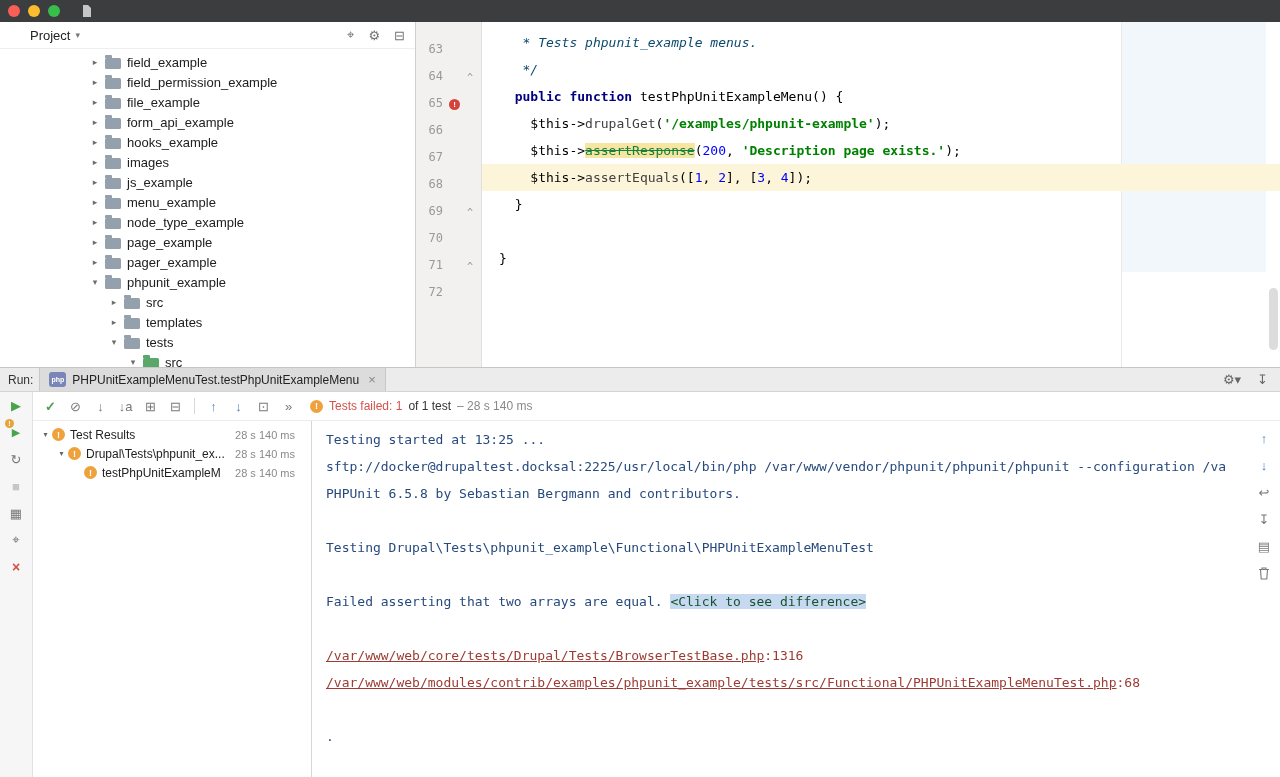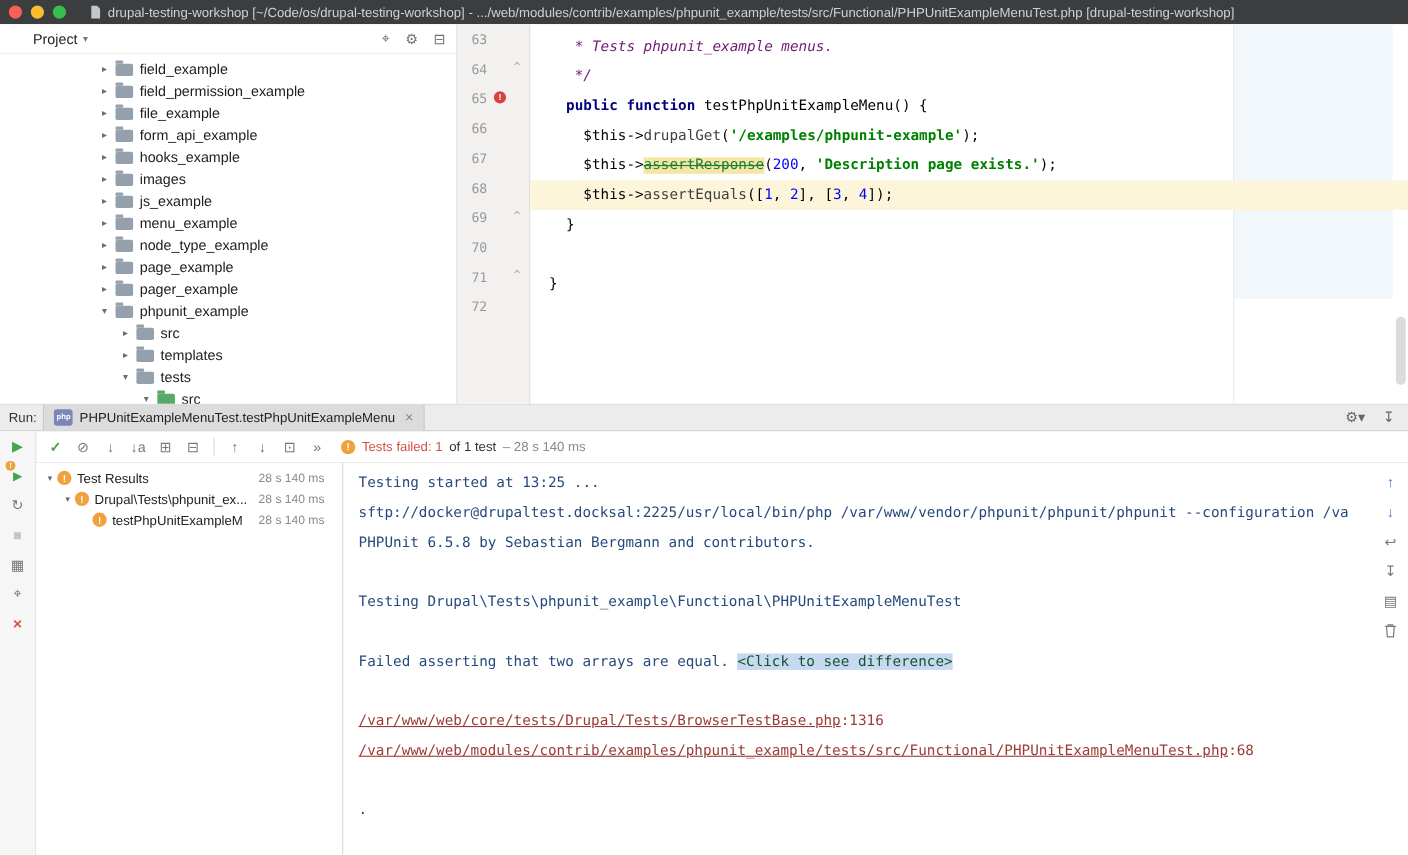--- a/index.html
+++ b/index.html
@@ -27,31 +27,31 @@
 .project-tree{flex:1;overflow:hidden;padding-top:3px}
 .tree-row{height:20px;display:flex;align-items:center;font-size:13px;color:#202020;white-space:nowrap}
 .chev{width:14px;font-size:9px;color:#6e6e6e;text-align:center;flex:none}
 .folder{width:16px;height:11px;background:#94a1ad;border-radius:1.5px;position:relative;margin:2px 6px 0 3px;flex:none}
 .folder::before{content:"";position:absolute;top:-3px;left:0;width:7px;height:3px;background:inherit;border-radius:1px 1px 0 0}
 .folder.green{background:#59a869}
 
 
 .editor{flex:1;display:flex;position:relative;font-family:"DejaVu Sans Mono",monospace;background:#fff;overflow:hidden}
 .gutter{width:66px;flex:none;background:#f3f1f0;border-right:1px solid #e0dede;padding-top:7px}
-.gutter-line{height:27px;display:flex;align-items:flex-start}
+.gutter-line{height:27px;display:flex;align-items:flex-end}
 .lnum{width:27px;text-align:right;font-size:12px;color:#999;flex:none}
 .gicon{width:17px;margin-left:3px;flex:none;display:flex;align-items:center;justify-content:center}
 .fail-gutter{width:11px;height:11px;border-radius:50%;background:#d5443c;color:#fff;font-size:8px;font-weight:bold;display:flex;align-items:center;justify-content:center;font-family:"Liberation Sans",sans-serif}
 .gfold{width:14px;text-align:center;color:#9a9a9a;font-size:10px;flex:none}
 .code-area{flex:1;position:relative;padding-top:7px;overflow:hidden}
 .margin-guide{position:absolute;left:639px;top:0;bottom:0;width:1px;background:#e9e9e9;z-index:1}
 .beyond-margin{position:absolute;left:640px;right:14px;top:0;height:250px;background:#f2f7fc;z-index:0}
 .code-line{height:27px;line-height:27px;white-space:pre;font-size:13px;padding-left:17px;position:relative;z-index:2}
 .code-line.hl{background:#fcf5da}
-.tok-comment{color:#701a75;font-style:italic}
+.tok-comment{color:#0c4a6e;font-style:italic}
 .tok-keyword{color:var(--keyword);font-weight:bold}
 .tok-string{color:var(--string);font-weight:bold}
 .tok-number{color:var(--number)}
 .tok-method{color:#404040}
 .tok-deprecated{color:#15803d;background:#f6e6a2;text-decoration:line-through}
 .tok-plain{color:#000}
 .ed-scrollbar{position:absolute;right:2px;top:266px;width:9px;height:62px;background:#d6d6d6;border-radius:5px;opacity:.85;z-index:5}
 
 
 .run-panel{height:409px;display:flex;flex-direction:column;background:#fff}
@@ -103,21 +103,20 @@
 
   <div class="titlebar">
     <span class="tl red"></span>
     <span class="tl yellow"></span>
     <span class="tl green"></span>
     <span class="doc-icon">
       <svg width="10" height="12" viewBox="0 0 10 12">
           <path d="M1 0h5l3 3v9H1z" fill="#c4c7ca"></path>
         </svg>
     </span>
-    <span class="title-text">drupal-testing-workshop [~/Code/os/drupal-testing-workshop] - .../web/modules/contrib/examples/phpunit_example/tests/src/Functional/PHPUnitExampleMenuTest.php [drupal-testing-workshop]</span>
   </div>
 
   <div class="main">
     <div class="project-panel">
       <div class="project-header">
         <span class="ph-label">Project</span>
         <span class="ph-caret">▾</span>
         <span class="ph-icons">
             <span class="hicon ">⌖</span>
             <span class="hicon ">⚙</span>

